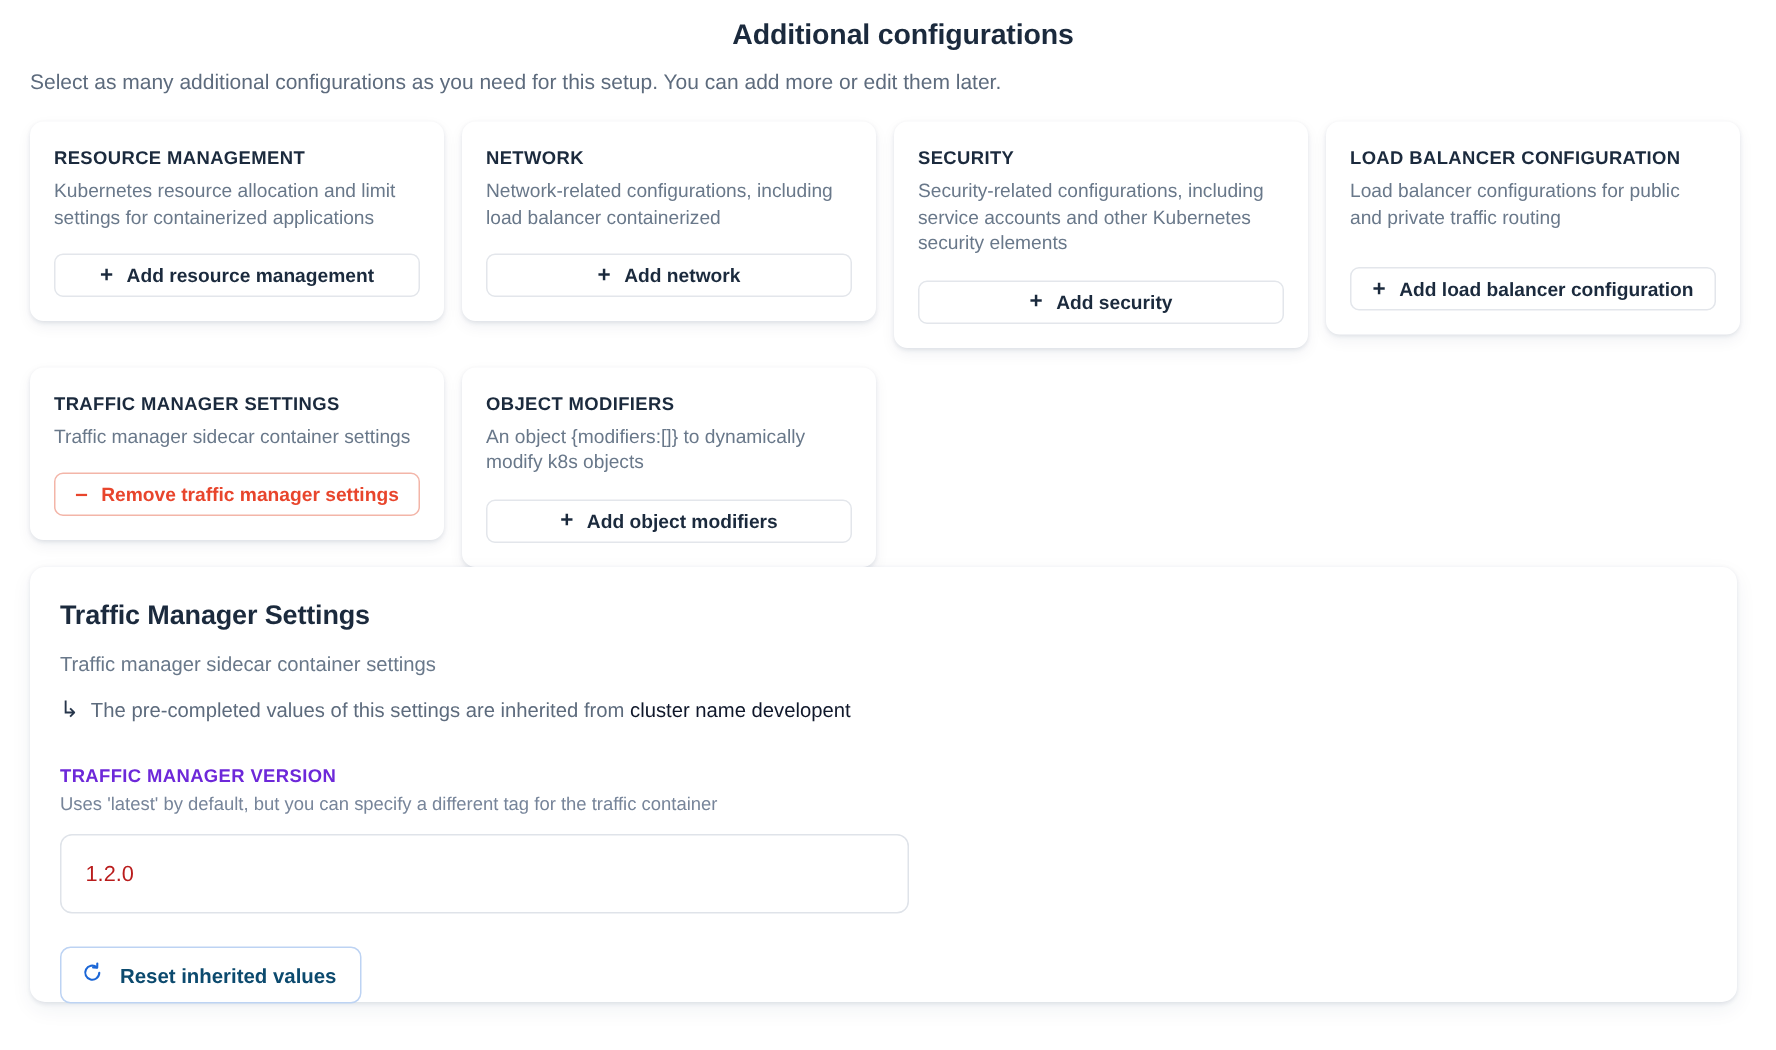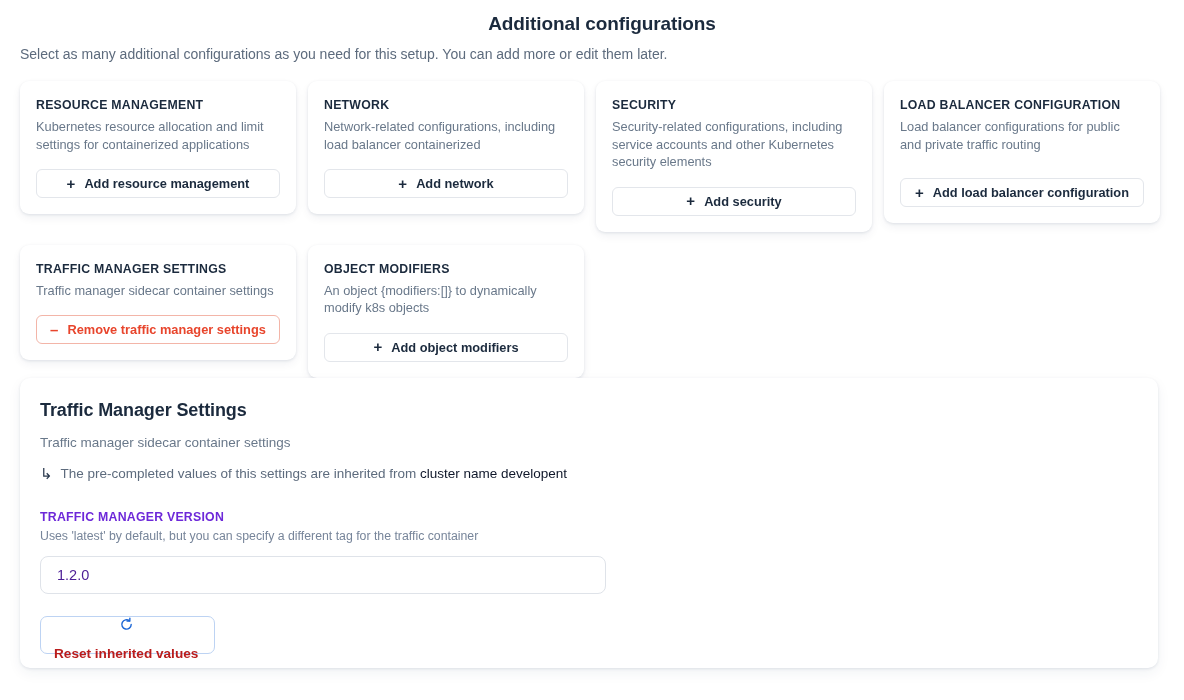--- a/index.html
+++ b/index.html
@@ -178,46 +178,45 @@
   .field-hint {
     margin-top: 3px;
     font-size: 12.3px;
     color: #77859a;
     line-height: 17px;
   }
 
   .text-input {
     margin-top: 11px;
     width: 566px;
-    height: 38px;
+    height: 53px;
     border: 1px solid #dfe3e9;
     border-radius: 8px;
     background: #ffffff;
     padding: 0 16px;
     font-family: "Liberation Sans", sans-serif;
     font-size: 14.5px;
-    color: #4c1d95;
+    color: #b91c1c;
     outline: none;
   }
 
   .reset-button {
     margin-top: 22px;
     height: 38px;
     padding: 0 16px 0 13px;
     display: inline-flex;
     align-items: center;
     gap: 11px;
     border: 1px solid #bdd3f3;
     border-radius: 7px;
     background: #ffffff;
     cursor: pointer;
     font-size: 13.6px;
     font-weight: bold;
-    color: #b91c1c;
-    flex-direction: column;
+    color: #0c4a6e;
   }
 
   .reset-icon { display: block; }
 </style>
 </head>
 <body>
 
 <div class="page">
 
   <div class="header">

